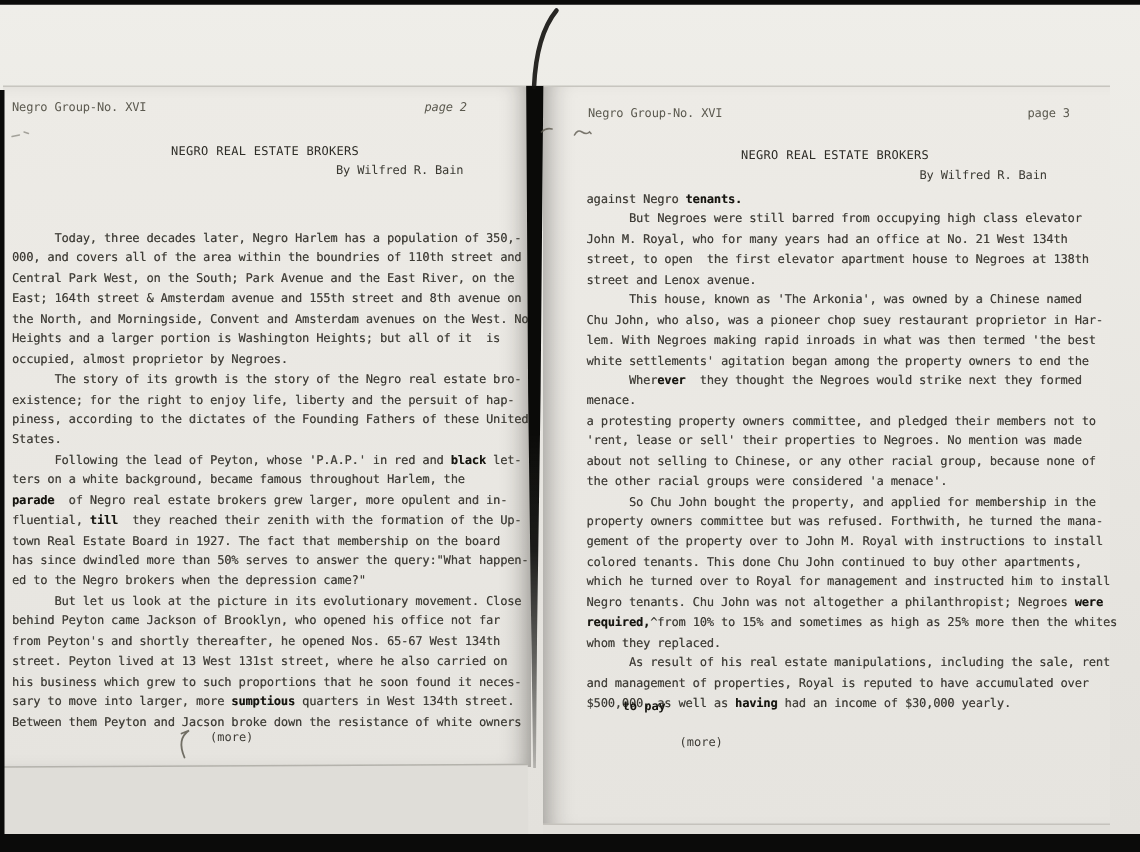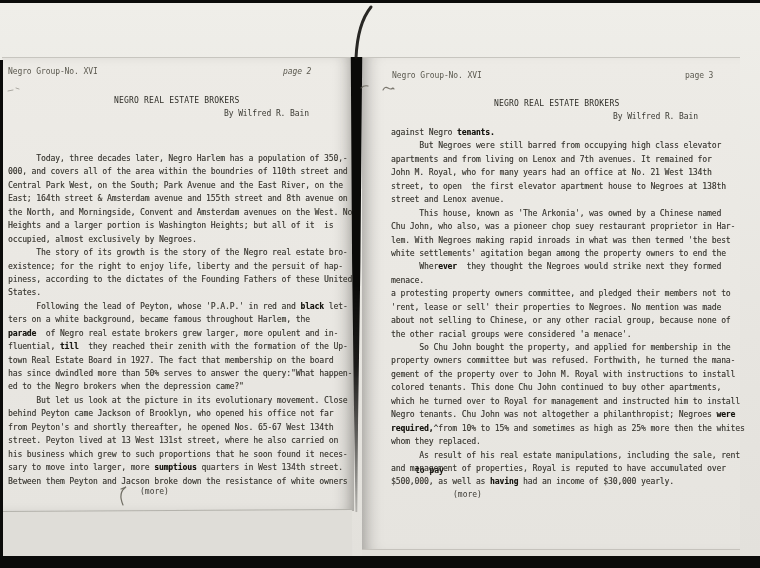--- a/index.html
+++ b/index.html
@@ -86,21 +86,21 @@
     <span class="hdr hdr-r">page 2</span>
     <span class="title">NEGRO REAL ESTATE BROKERS</span>
     <span class="byline">By Wilfred R. Bain</span>
     <div class="pbody">
         <div class="tline">      Today, three decades later, Negro Harlem has a population of 350,-</div>
         <div class="tline">000, and covers all of the area within the boundries of 110th street and</div>
         <div class="tline">Central Park West, on the South; Park Avenue and the East River, on the</div>
         <div class="tline">East; 164th street &amp; Amsterdam avenue and 155th street and 8th avenue on</div>
         <div class="tline">the North, and Morningside, Convent and Amsterdam avenues on the West. Not</div>
         <div class="tline">Heights and a larger portion is Washington Heights; but all of it  is</div>
-        <div class="tline">occupied, almost exclusively by Negroes.</div>
+        <div class="tline">occupied, almost proprietor by Negroes.</div>
         <div class="tline">      The story of its growth is the story of the Negro real estate bro-</div>
         <div class="tline">existence; for the right to enjoy life, liberty and the persuit of hap-</div>
         <div class="tline">piness, according to the dictates of the Founding Fathers of these United</div>
         <div class="tline">States.</div>
         <div class="tline">      Following the lead of Peyton, whose 'P.A.P.' in red and <b>black</b> let-</div>
         <div class="tline">ters on a white background, became famous throughout Harlem, the</div>
         <div class="tline"><b>parade</b>  of Negro real estate brokers grew larger, more opulent and in-</div>
         <div class="tline">fluential, <b>till</b>  they reached their zenith with the formation of the Up-</div>
         <div class="tline">town Real Estate Board in 1927. The fact that membership on the board</div>
         <div class="tline">has since dwindled more than 50% serves to answer the query:"What happen-</div>
@@ -117,21 +117,20 @@
   </section>
 
   <section class="page page-right">
     <span class="hdr hdr-l">Negro Group-No. XVI</span>
     <span class="hdr hdr-r">page 3</span>
     <span class="title">NEGRO REAL ESTATE BROKERS</span>
     <span class="byline">By Wilfred R. Bain</span>
     <div class="pbody">
         <div class="tline">against Negro <b>tenants.</b></div>
         <div class="tline">      But Negroes were still barred from occupying high class elevator</div>
-        <div class="tline">apartments and from living on Lenox and 7th avenues. It remained for</div>
         <div class="tline">John M. Royal, who for many years had an office at No. 21 West 134th</div>
         <div class="tline">street, to open  the first elevator apartment house to Negroes at 138th</div>
         <div class="tline">street and Lenox avenue.</div>
         <div class="tline">      This house, known as 'The Arkonia', was owned by a Chinese named</div>
         <div class="tline">Chu John, who also, was a pioneer chop suey restaurant proprietor in Har-</div>
         <div class="tline">lem. With Negroes making rapid inroads in what was then termed 'the best</div>
         <div class="tline">white settlements' agitation began among the property owners to end the</div>
         <div class="tline">      Wher<b>ever</b>  they thought the Negroes would strike next they formed</div>
         <div class="tline">menace.</div>
         <div class="tline">a protesting property owners committee, and pledged their members not to</div>

